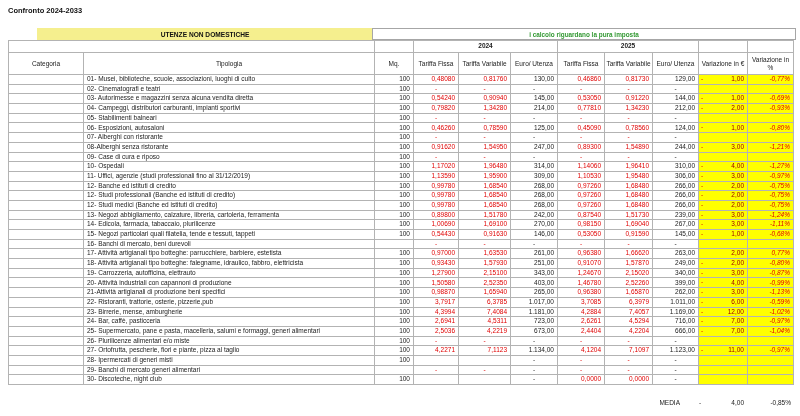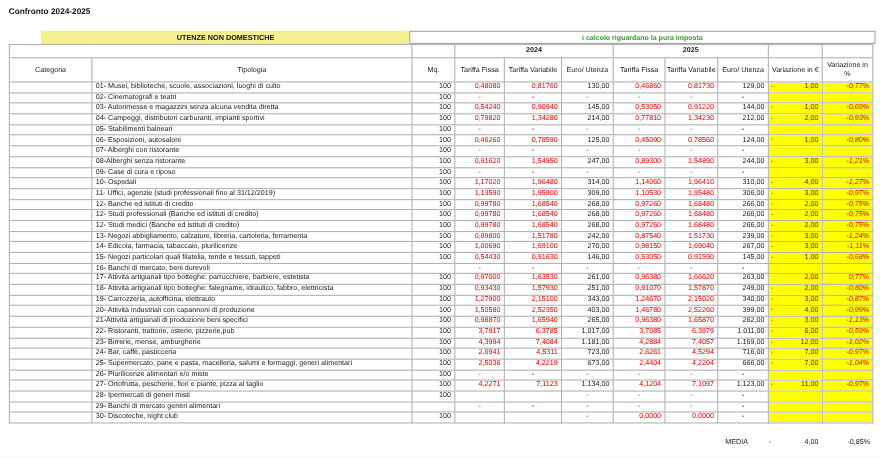--- a/index.html
+++ b/index.html
@@ -47,21 +47,21 @@
   .media-label{left:630px;width:50px;text-align:right;}
   .media-dash{left:699px;width:10px;text-align:left;}
   .media-eur{left:700px;width:44px;text-align:right;}
   .media-pct{left:747px;width:44px;text-align:right;}
 </style>
 </head>
 <body>
 
 <div class="canvas">
 
-  <div class="title">Confronto 2024-2025</div>
+  <div class="title">Confronto 2024-2033</div>
 
   <div class="band-yellow">
     <span>UTENZE NON DOMESTICHE</span>
   </div>
 
   <div class="band-green">
     <span>i calcolo riguardano la pura imposta</span>
   </div>
 
   <table class="sheet">

